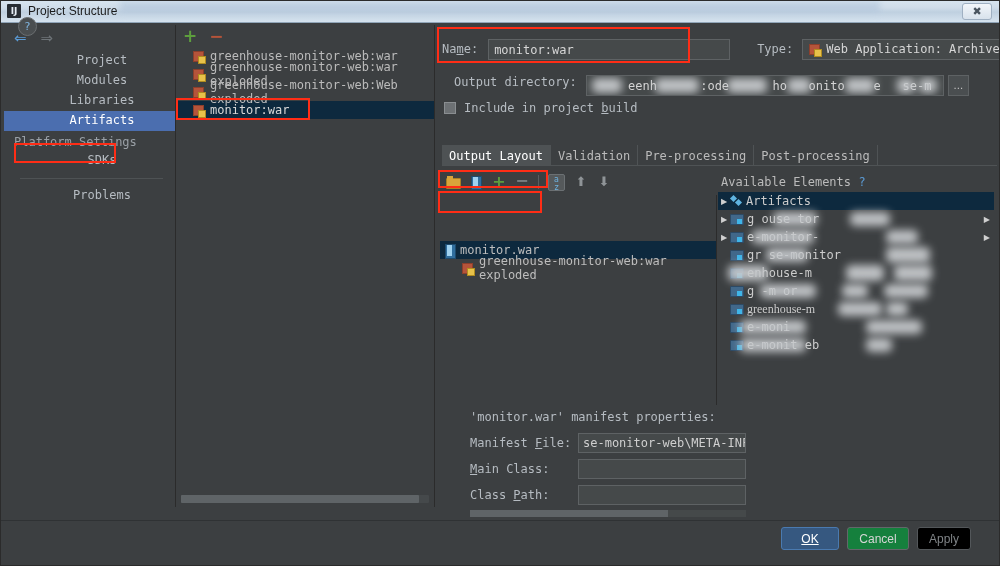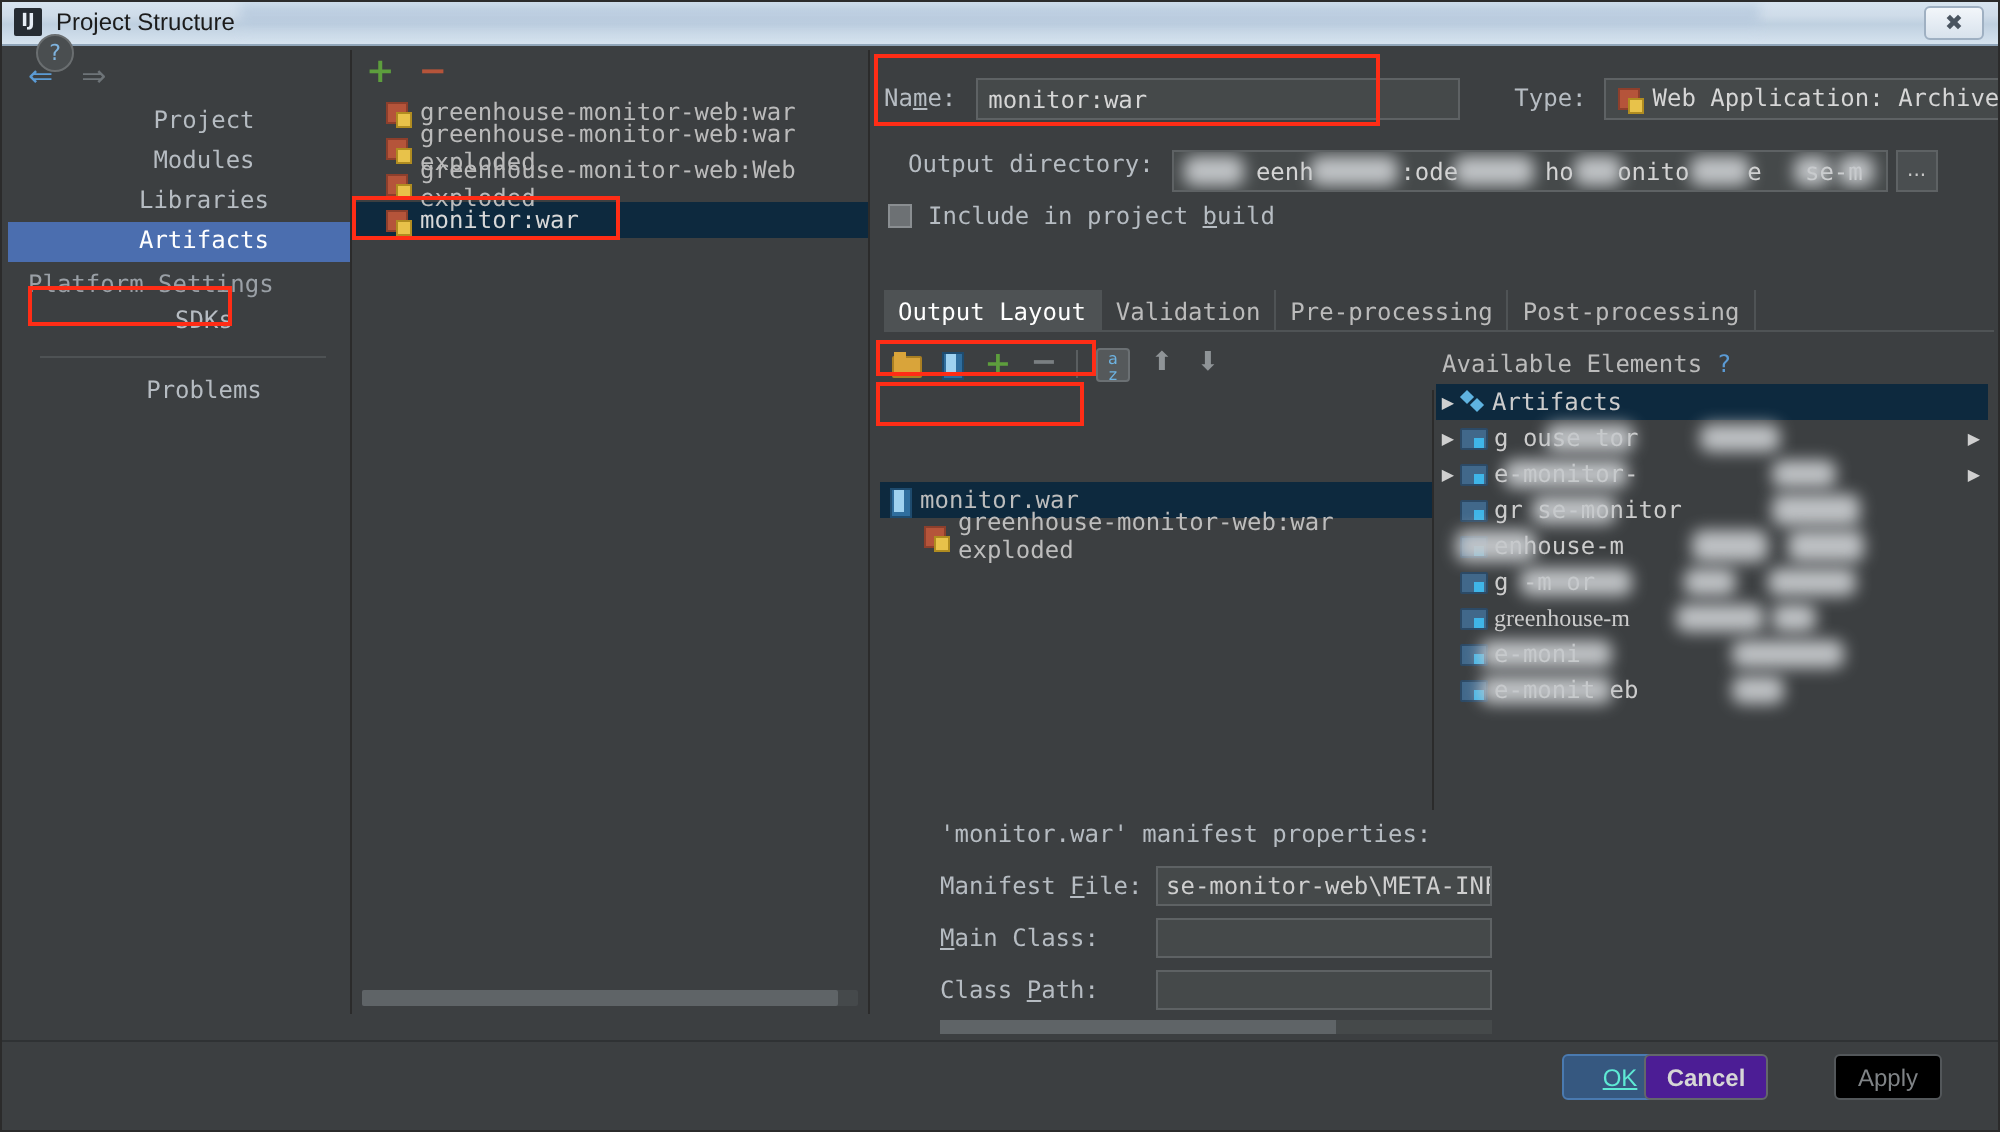--- a/index.html
+++ b/index.html
@@ -296,22 +296,22 @@
     background: #4a4e50; border: 1px solid #6a6e70;
     color: #7fb3de; font-size: 11px; display:flex; align-items:center; justify-content:center;
     font-family: "DejaVu Sans", sans-serif;
   }
   .btn {
     position: absolute; top: 527px; height: 23px;
     font-size: 12px; font-family: "Liberation Sans", sans-serif;
     display: flex; align-items: center; justify-content: center;
     border-radius: 3px;
   }
-  .btn-ok     { left: 781px; width: 58px; background:#365880; border:1px solid #4a7ab0; color:#5eead4;text-decoration:underline; }
-  .btn-cancel { left: 822px; width: 62px; background:#4c1d95; border:1px solid #63676a; color:#d6d6d6;font-weight:bold; }
+  .btn-ok     { left: 781px; width: 58px; background:#365880; border:1px solid #4a7ab0; color:#ffffff;text-decoration:underline; }
+  .btn-cancel { left: 847px; width: 62px; background:#15803d; border:1px solid #63676a; color:#d6d6d6; }
   .btn-apply  { left: 917px; width: 54px; background:#000000; border:1px solid #53575a; color:#7f8386; }
 
   .outer-border {
     position: absolute; left:0; top:0; width:1000px; height:566px;
     border: 1px solid #2b2b2b; pointer-events:none;
   }
 </style>
 </head>
 <body>
 

